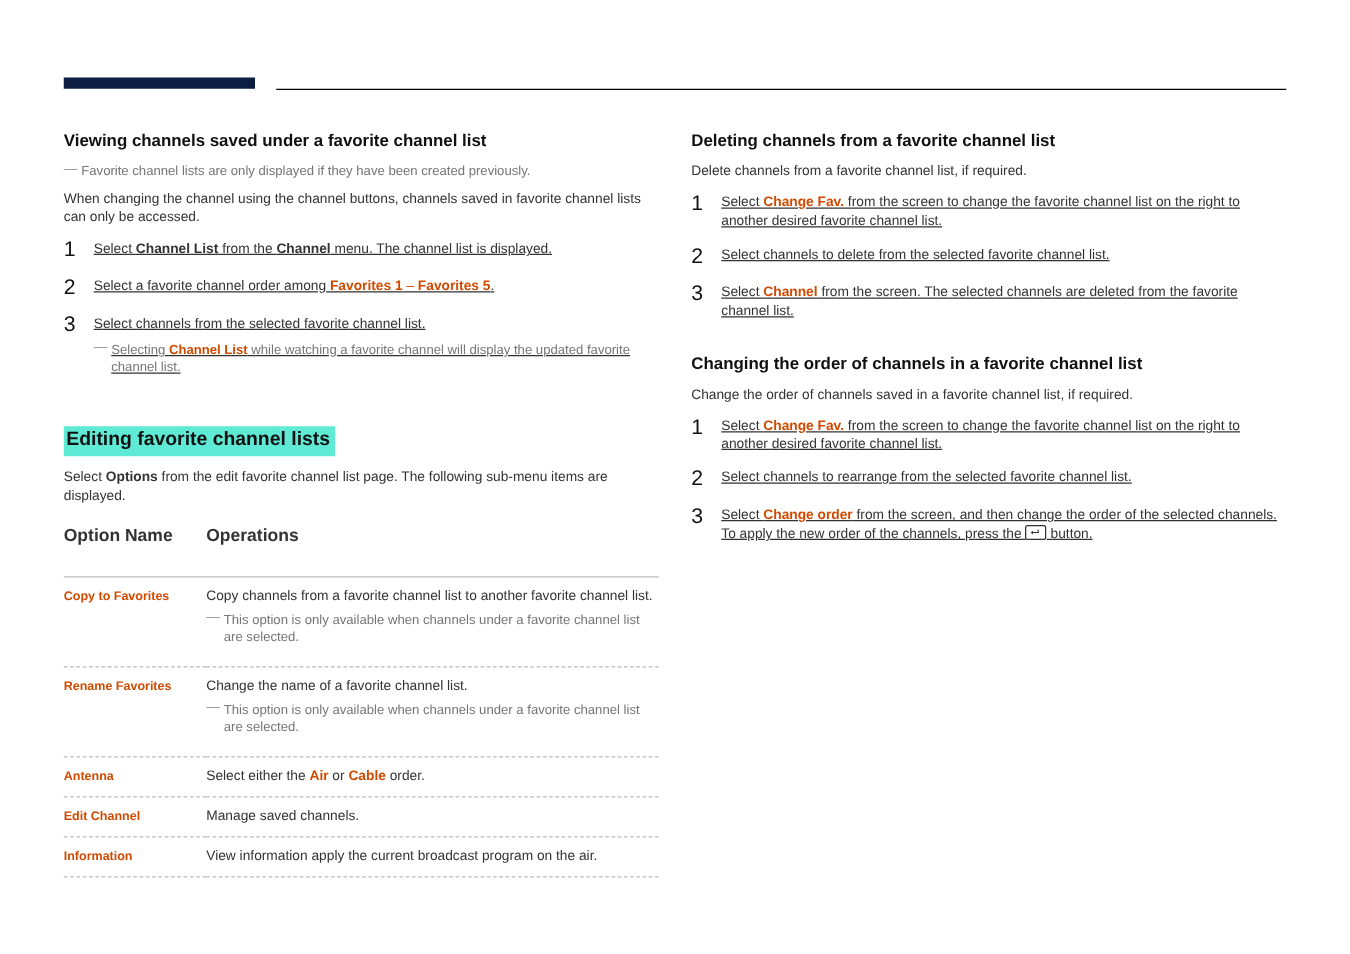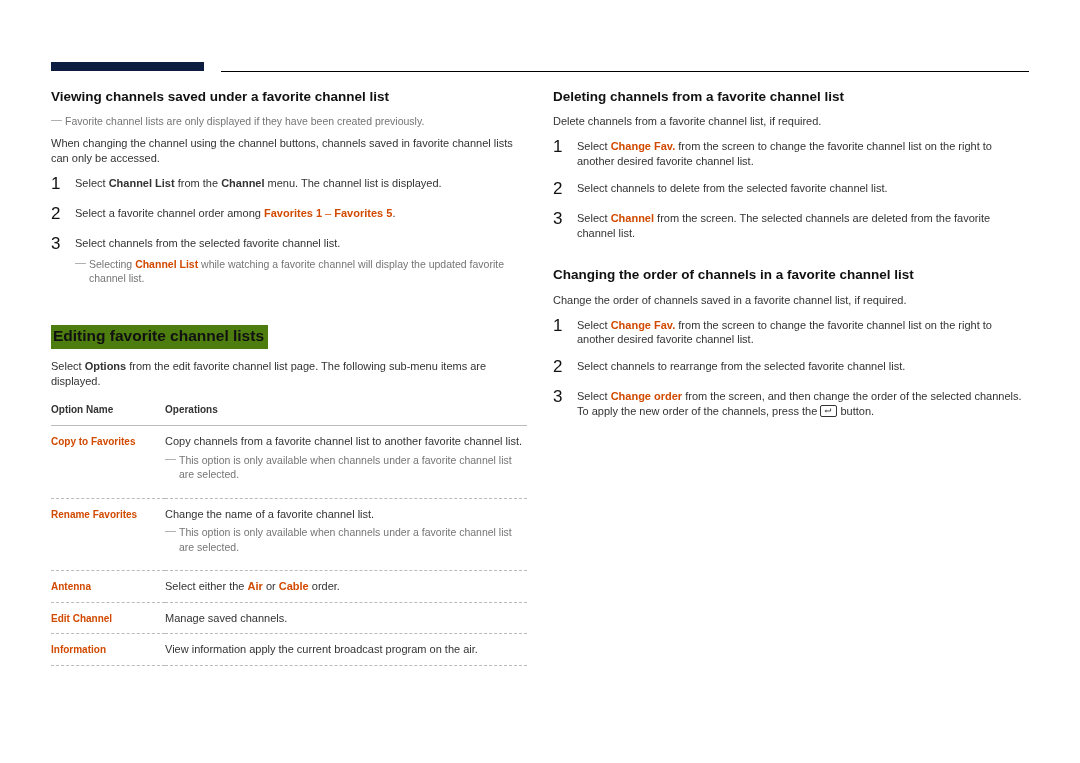--- a/index.html
+++ b/index.html
@@ -35,21 +35,21 @@
   .header .rule {
     position: absolute;
     top: 8.5px;
     left: 170px;
     right: 0;
     height: 0;
     border-top: 0.5px solid #000;
   }
   .cols {
     position: absolute;
-    top: 88px;
+    top: 104px;
     left: 51px;
     width: 978px;
     display: flex;
     gap: 26px;
   }
   .col {
     width: 476px;
     font-size: 11px;
     line-height: 1.35;
     color: #333;
@@ -87,57 +87,58 @@
     counter-reset: step;
   }
   ol.steps > li {
     counter-increment: step;
     position: relative;
     padding-left: 24px;
     margin: 0 0 12px 0;
     font-size: 11px;
     color: #333;
     min-height: 18px;
+    text-decoration: underline;
   }
   ol.steps > li::before {
     content: counter(step);
     position: absolute;
     left: 0;
     top: -3px;
     font-size: 17px;
     font-weight: 400;
     color: #111;
     font-family: "Segoe UI Light", "Helvetica Neue Light", "Segoe UI", Arial, sans-serif;
   }
   ol.steps > li .sub-note {
     margin-top: 6px;
   }
   .hl-head {
     display: inline-block;
-    background: #4d7c0f;
+    background: #5eead4;
     color: #111;
     font-size: 15.5px;
     font-weight: 700;
     padding: 1px 4px 2px 2px;
     margin: 14px 0 10px 0;
   }
   .b { font-weight: 700; }
   .r { color: #d14a00; font-weight: 700; }
   .r-nb { color: #d14a00; }
   table.opts {
     width: 100%;
     border-collapse: collapse;
     table-layout: fixed;
     font-size: 11px;
   }
   table.opts th {
-    font-size: 10px;
+    font-size: 14px;
     font-weight: 700;
     text-align: left;
-    padding: 4px 0 9px 0;
+    padding: 4px 0 23px 0;
     border-bottom: 1px solid #bbb;
   }
   table.opts th:first-child { width: 108px; padding-right: 6px; }
   table.opts td {
     padding: 8px 0;
     border-bottom: 1px dashed #bbb;
     vertical-align: top;
   }
   table.opts td:first-child {
     padding-right: 6px;

